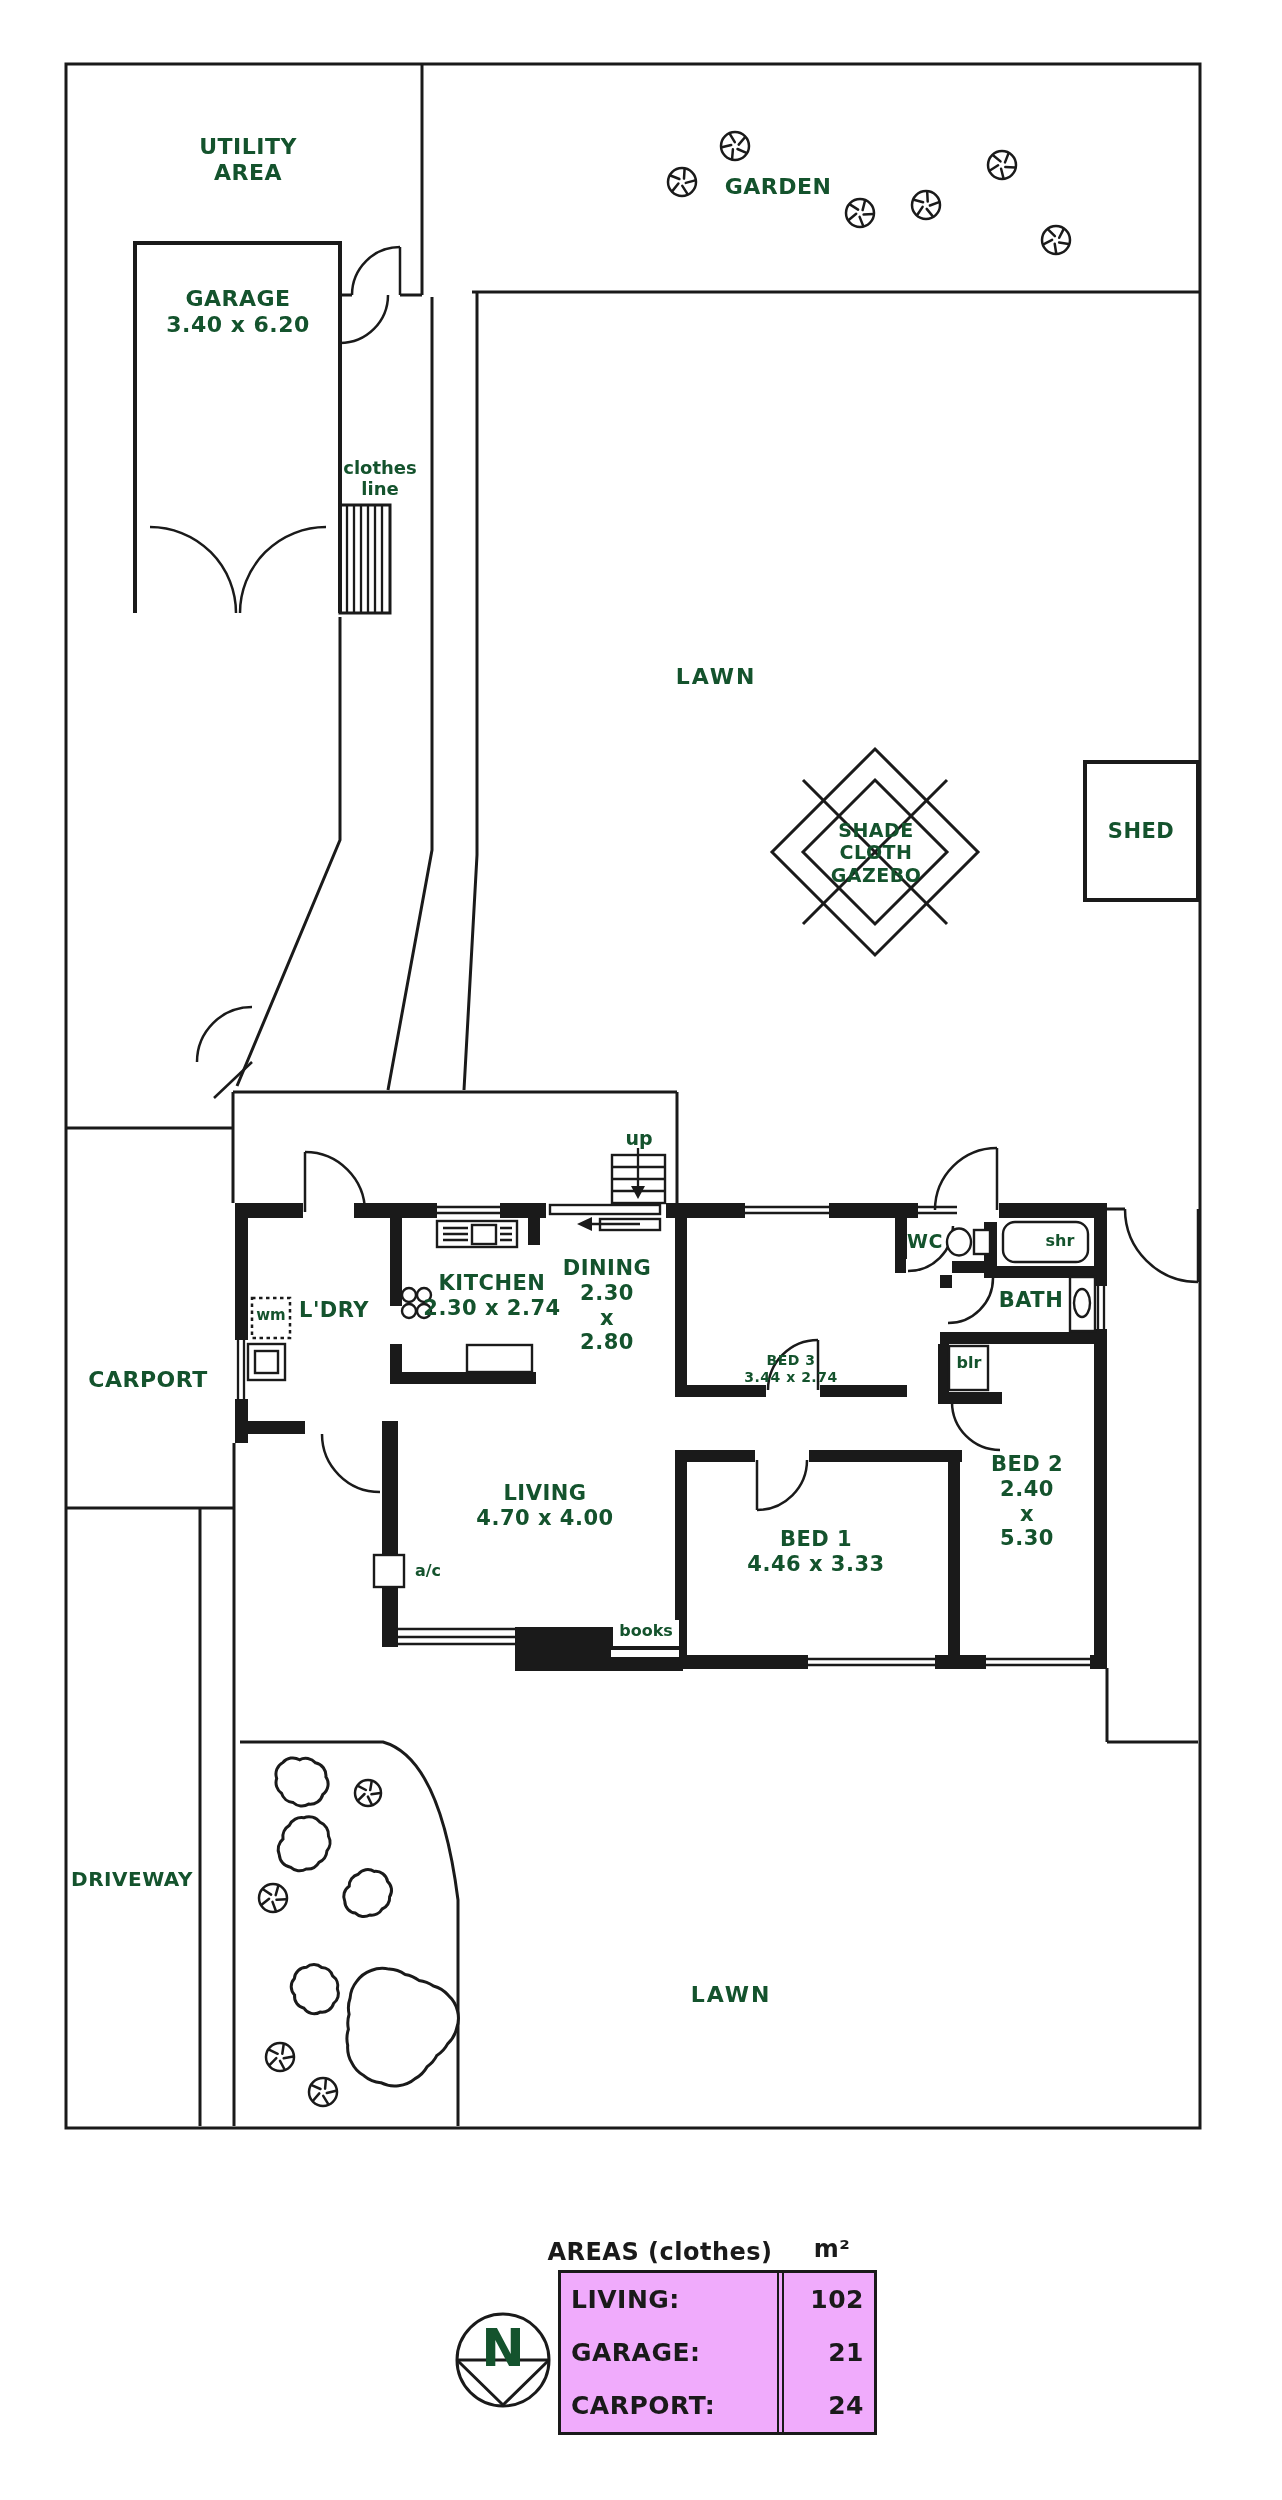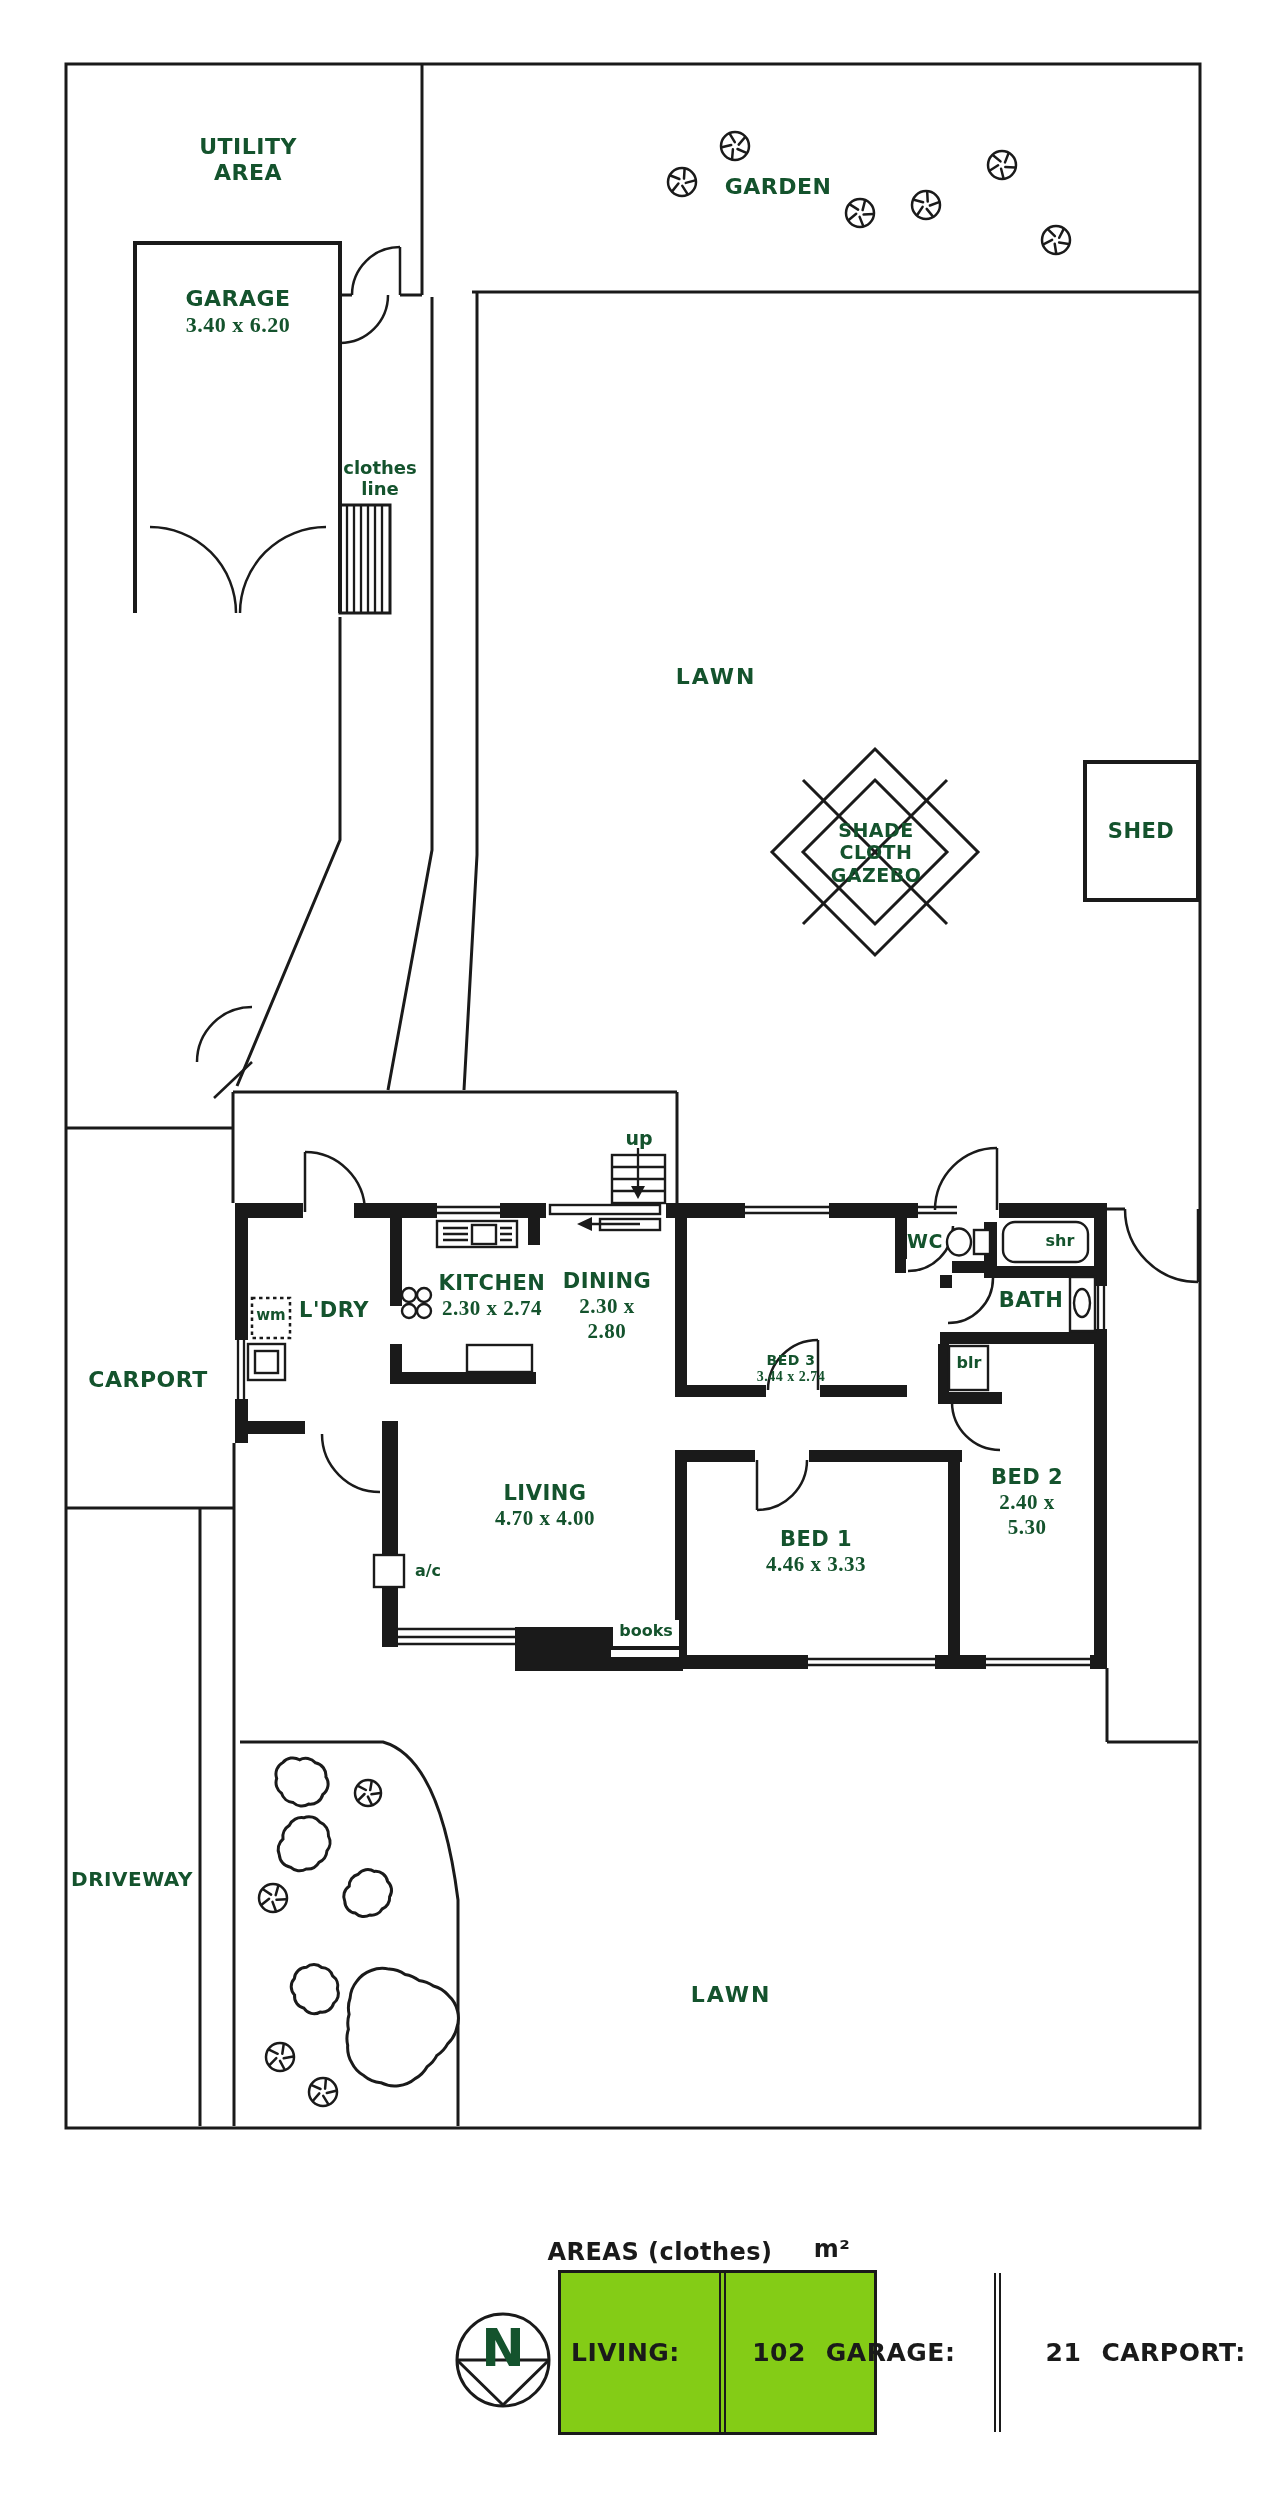--- a/index.html
+++ b/index.html
@@ -3,35 +3,35 @@
 <meta charset="utf-8">
 <style>
   html,body{margin:0;padding:0;background:#fff;}
   .page{position:relative;width:1282px;height:2500px;background:#ffffff;overflow:hidden;
         font-family:"DejaVu Sans",sans-serif;color:#1a1a1a;}
   svg{position:absolute;left:0;top:0;}
   .lbl{position:absolute;transform:translate(-50%,-50%);font-weight:700;color:#14532d;
        text-align:center;line-height:1.18;display:flex;flex-direction:column;align-items:center;
        letter-spacing:.5px;white-space:nowrap;}
   .lbl .nm{white-space:nowrap;display:block;}
-  .lbl .dm{white-space:nowrap;display:block;font-family:Liberation Serif, serif;}
+  .lbl .dm{white-space:nowrap;display:block;}
   .lbl .dm.wrap{white-space:normal;width:58px;}
   .lbl.wrapbox{white-space:normal;}
   path.bumpy{fill:#fff;stroke:#1a1a1a;stroke-width:3;}
   g.spiky circle{fill:#fff;stroke:#1a1a1a;stroke-width:2.5;}
   g.spiky path{stroke:#1a1a1a;stroke-width:2.5;fill:none;stroke-linecap:round;}
   .t3{stroke:#1a1a1a;stroke-width:3;fill:none;}
   .t4{stroke:#1a1a1a;stroke-width:4;fill:none;}
   .t2{stroke:#1a1a1a;stroke-width:2.3;fill:none;}
   .arc{stroke:#1a1a1a;stroke-width:2.5;fill:none;}
   .wall{fill:#1a1a1a;}
   .whitefill{fill:#ffffff;}
   .fix{stroke:#1a1a1a;stroke-width:2.4;fill:#ffffff;}
   .areas-box{position:absolute;left:558px;top:2270px;width:319px;height:165px;
-             border:3px solid #1a1a1a;box-sizing:border-box;display:flex;background:#84cc16;}
+             border:3px solid #1a1a1a;box-sizing:border-box;display:flex;flex-direction:column;background:#f0abfc;}
   .arow{flex:1;display:flex;align-items:center;font-size:25px;font-weight:700;letter-spacing:.5px;}
   .arow .rl{flex:1;padding-left:10px;}
   .arow .rv{width:97px;height:100%;border-left:7px double #1a1a1a;box-sizing:border-box;
             display:flex;align-items:center;justify-content:flex-end;padding-right:10px;margin-left:39px;}
   .arow.total{border-top:7px double #1a1a1a;}
   .thead{position:absolute;transform:translate(-50%,-50%);font-weight:700;font-size:24px;letter-spacing:.5px;}
 </style>
 </head>
 <body>
 

